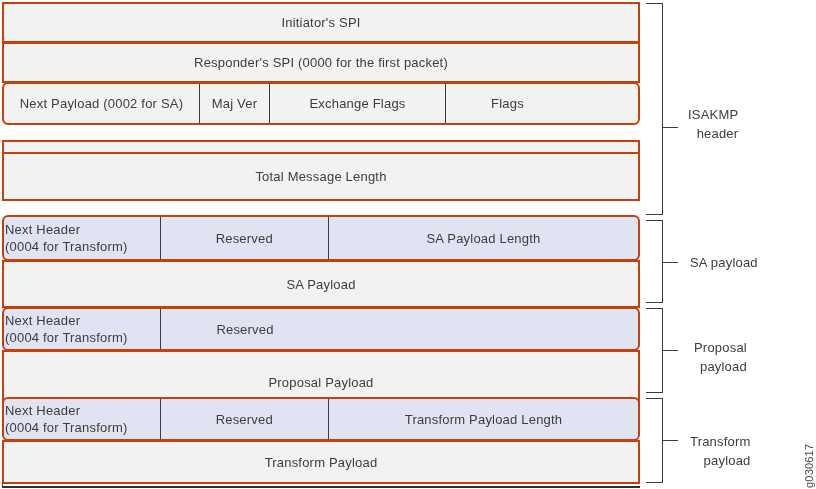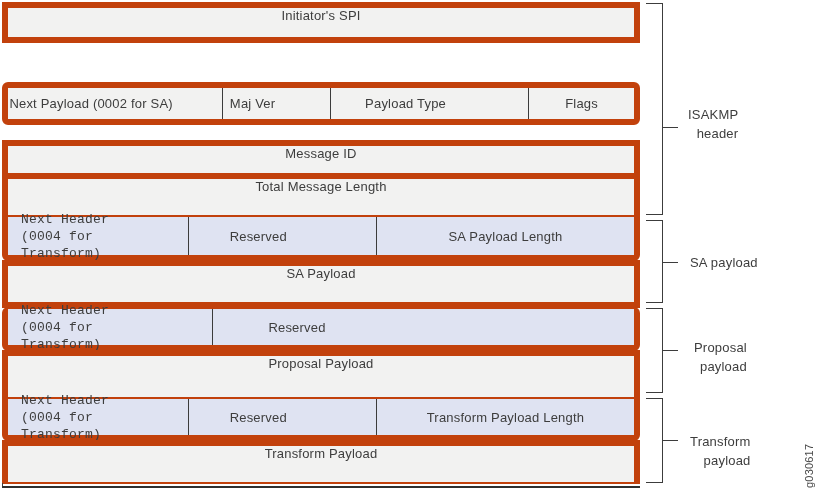--- a/index.html
+++ b/index.html
@@ -3,35 +3,35 @@
 <meta charset="utf-8">
 <style>
   html,body { margin:0; padding:0; background:#ffffff; }
   .stage {
     position:relative; width:816px; height:489px; background:#ffffff;
     font-family:"Liberation Sans","DejaVu Sans",sans-serif;
     font-size:13px; color:#3d3d3d; letter-spacing:0.2px;
   }
   .row {
     position:absolute; left:2px; width:638px; box-sizing:border-box;
-    background:#f2f2f1; border:6px solid #c2410c;
-    display:flex; justify-content:center; text-align:center;
+    background:#f2f2f1; border:2px solid #c2410c;
+    display:flex; align-items:center; justify-content:center; text-align:center;
   }
   .row.blue { background:#dfe3f2; }
   .row.thick-top { border-top-width:2px; }
   .row.thick-bottom { border-bottom-width:2px; }
   .row.split { justify-content:flex-start; text-align:center;border-radius:6px; }
   .cell {
     height:100%; box-sizing:border-box;
     display:flex; align-items:center; justify-content:center;
   }
-  .cell + .cell { border-left:1px solid #3c3c3c;margin-left:48px; }
+  .cell + .cell { border-left:1px solid #3c3c3c; }
   .cell.two-line {
     flex-direction:column; align-items:flex-start; justify-content:center;
-    padding-left:13px; text-align:left; line-height:17px;font-family:Liberation Mono, monospace;
+    padding-left:1px; text-align:left; line-height:17px;
   }
   .bracket {
     position:absolute; left:646px; width:17px; box-sizing:border-box;
     border:1px solid #3c3c3c; border-left:none;
   }
   .midtick { position:absolute; left:663px; width:15px; height:0; border-top:1px solid #3c3c3c; }
   .blabel { position:absolute; line-height:19px; }
   .bline { display:block;text-align:right; }
   .frag-line { position:absolute; left:2px; top:486px; width:638px; height:2px; background:#2f2f2f; }
   .frag-stub { position:absolute; left:2px; top:483px; width:1px; height:4px; background:#3c3c3c; }
@@ -43,41 +43,44 @@
 </style>
 </head>
 <body>
 
 <div class="stage">
 
   <div class="row" style="top:2px;height:41px">
     <span>Initiator's SPI</span>
   </div>
 
+  <div class="row" style="top:42px;height:41px">
+    <span>Responder's SPI (0000 for the first packet)</span>
+  </div>
 
   <div class="row split" style="top:82px;height:43px">
     <div class="cell" style="width:195px">
       <span>Next Payload (0002 for SA)</span>
     </div>
     <div class="cell" style="width:70px">
       <span>Maj Ver</span>
     </div>
     <div class="cell" style="width:176px">
-      <span>Payload Type</span>
+      <span>Exchange Flags</span>
     </div>
     <div class="cell" style="width:124px">
       <span>Flags</span>
     </div>
   </div>
 
   <div class="row" style="top:140px;height:44px">
     <span>Message ID</span>
   </div>
 
-  <div class="row" style="top:173px;height:49px">
+  <div class="row" style="top:152px;height:49px">
     <span>Total Message Length</span>
   </div>
 
   <div class="row split blue thick-top" style="top:215px;height:46px">
     <div class="cell two-line" style="width:156px">
       <span>Next Header</span>
       <span>(0004 for Transform)</span>
     </div>
     <div class="cell" style="width:169px">
       <span>Reserved</span>

